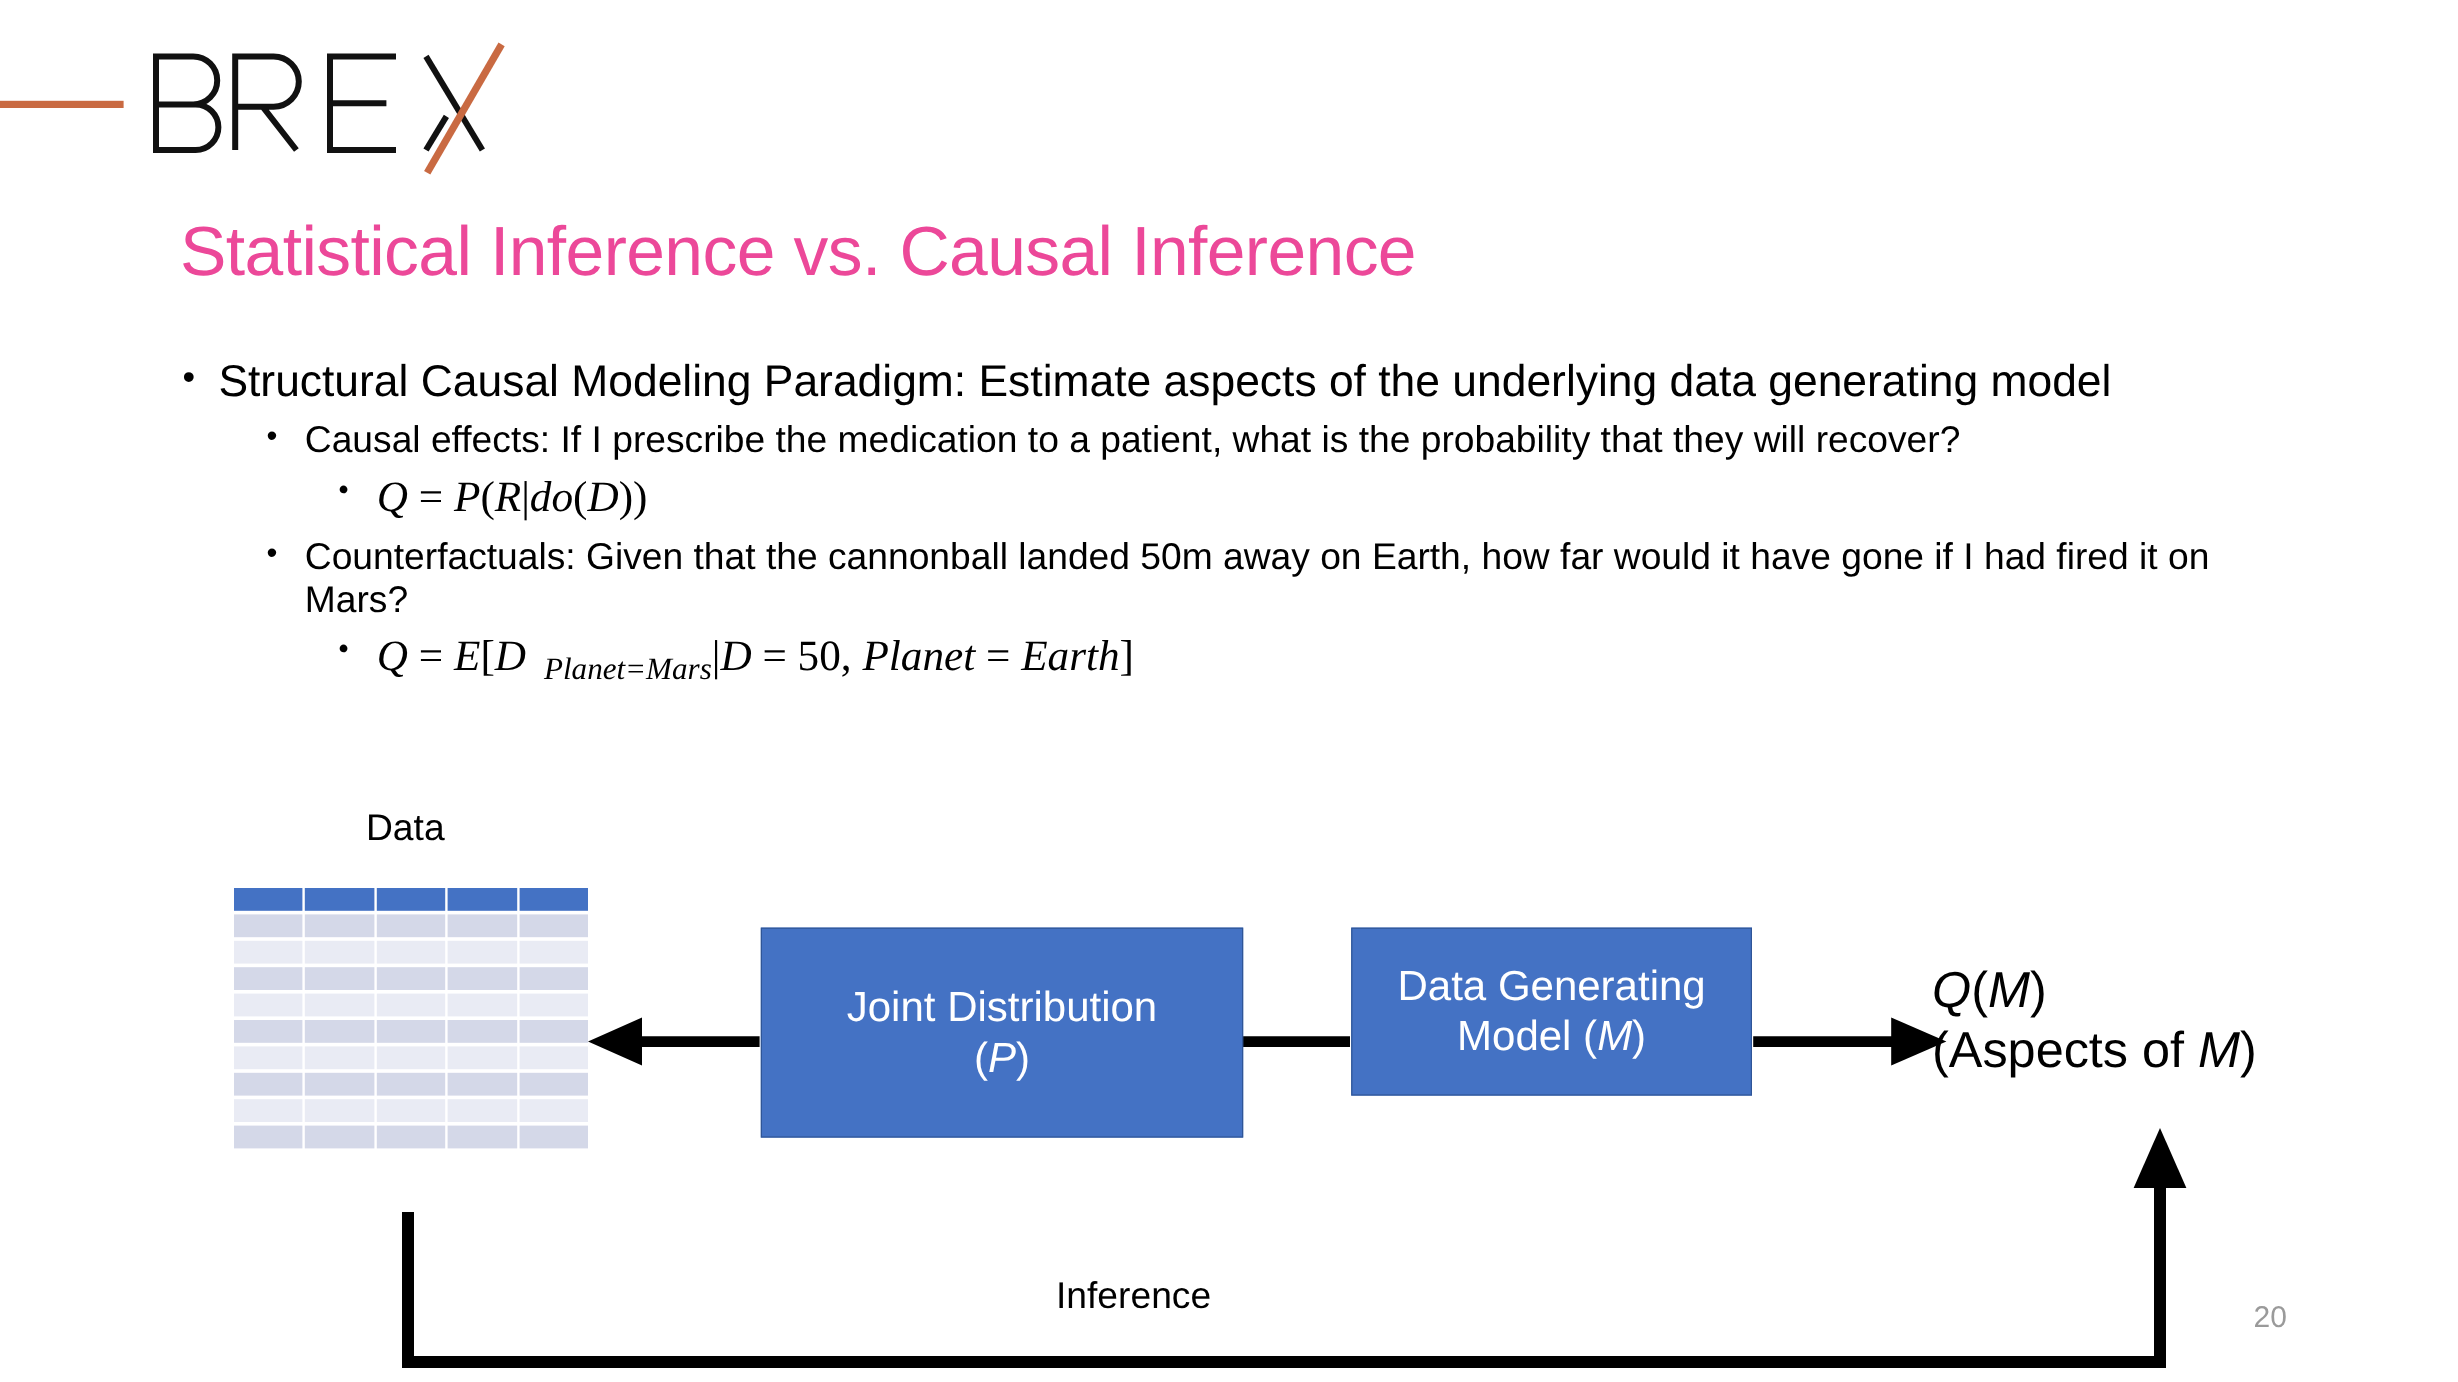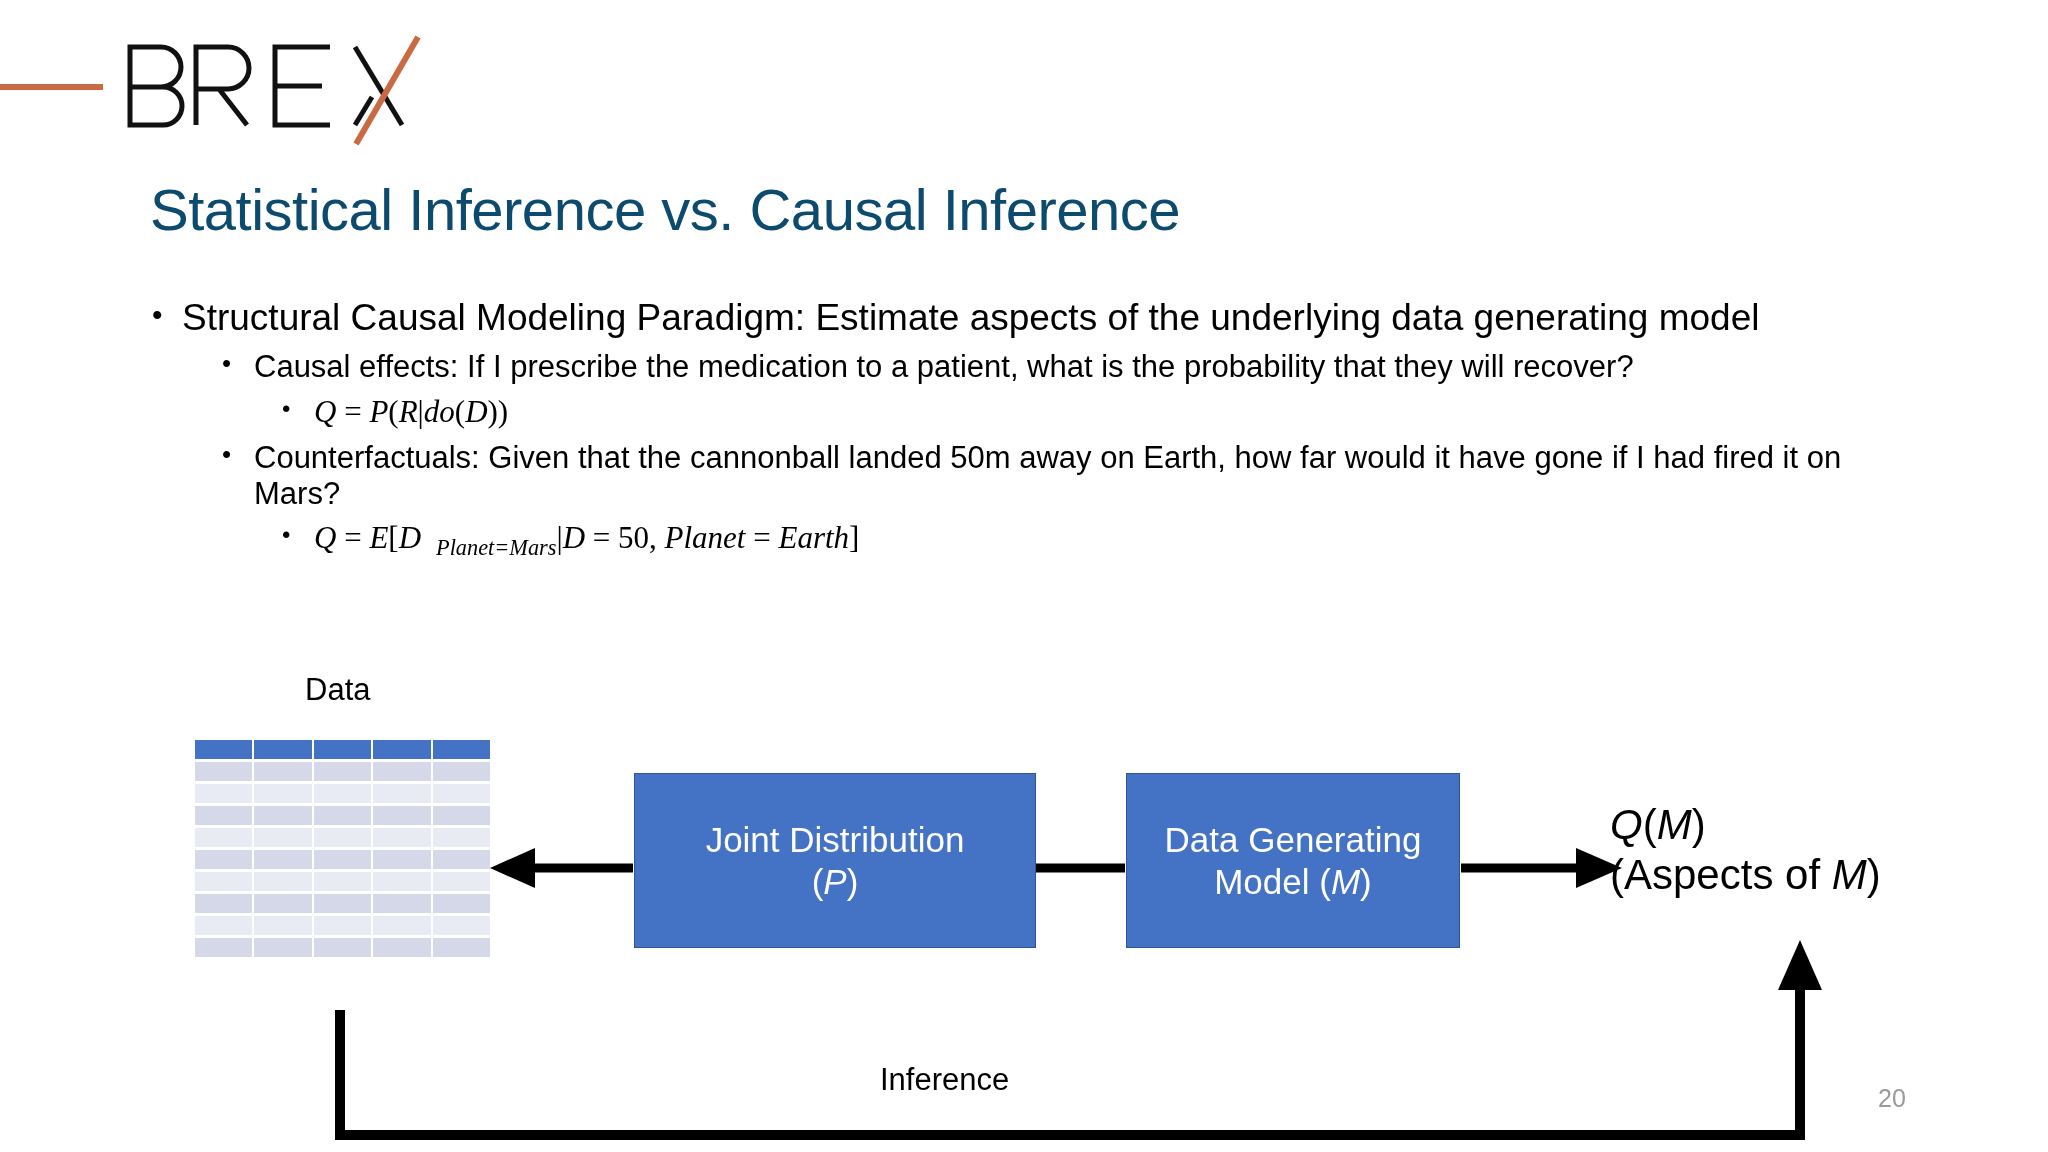--- a/index.html
+++ b/index.html
@@ -28,21 +28,21 @@
     height: 130px;
   }
   #logo svg { display: block; }
 
   
   #page-title {
     position: absolute;
     left: 150px;
     top: 176px;
     font-size: 58px;
-    color: #0c4a6e;
+    color: #ec4899;
     font-family: "Liberation Sans", sans-serif;
     font-weight: 400;
     letter-spacing: -0.5px;
     white-space: nowrap;
   }
 
   
   #body {
     position: absolute;
     left: 140px;
@@ -94,21 +94,21 @@
     left: 12px;
     top: 2px;
     font-size: 24px;
   }
   .bold { font-weight: normal; }
 
   
   .math {
     font-family: "Liberation Serif", serif;
     font-style: italic;
-    font-size: 31px;
+    font-size: 36px;
     white-space: nowrap;
   }
   .math .up { font-style: normal; }
   .math sub {
     font-size: 0.72em;
     vertical-align: -0.28em;
     font-style: italic;
     margin-left: 15px;
   }
 
@@ -170,21 +170,21 @@
   #box-joint {
     left: 634px;
     top: 773px;
     width: 402px;
     height: 175px;
   }
   #box-dgm {
     left: 1126px;
     top: 773px;
     width: 334px;
-    height: 175px;
+    height: 140px;
   }
   .pbox .ital { font-style: italic; }
 
   
   #qm {
     position: absolute;
     left: 1610px;
     top: 800px;
     width: 340px;
     text-align: left;

